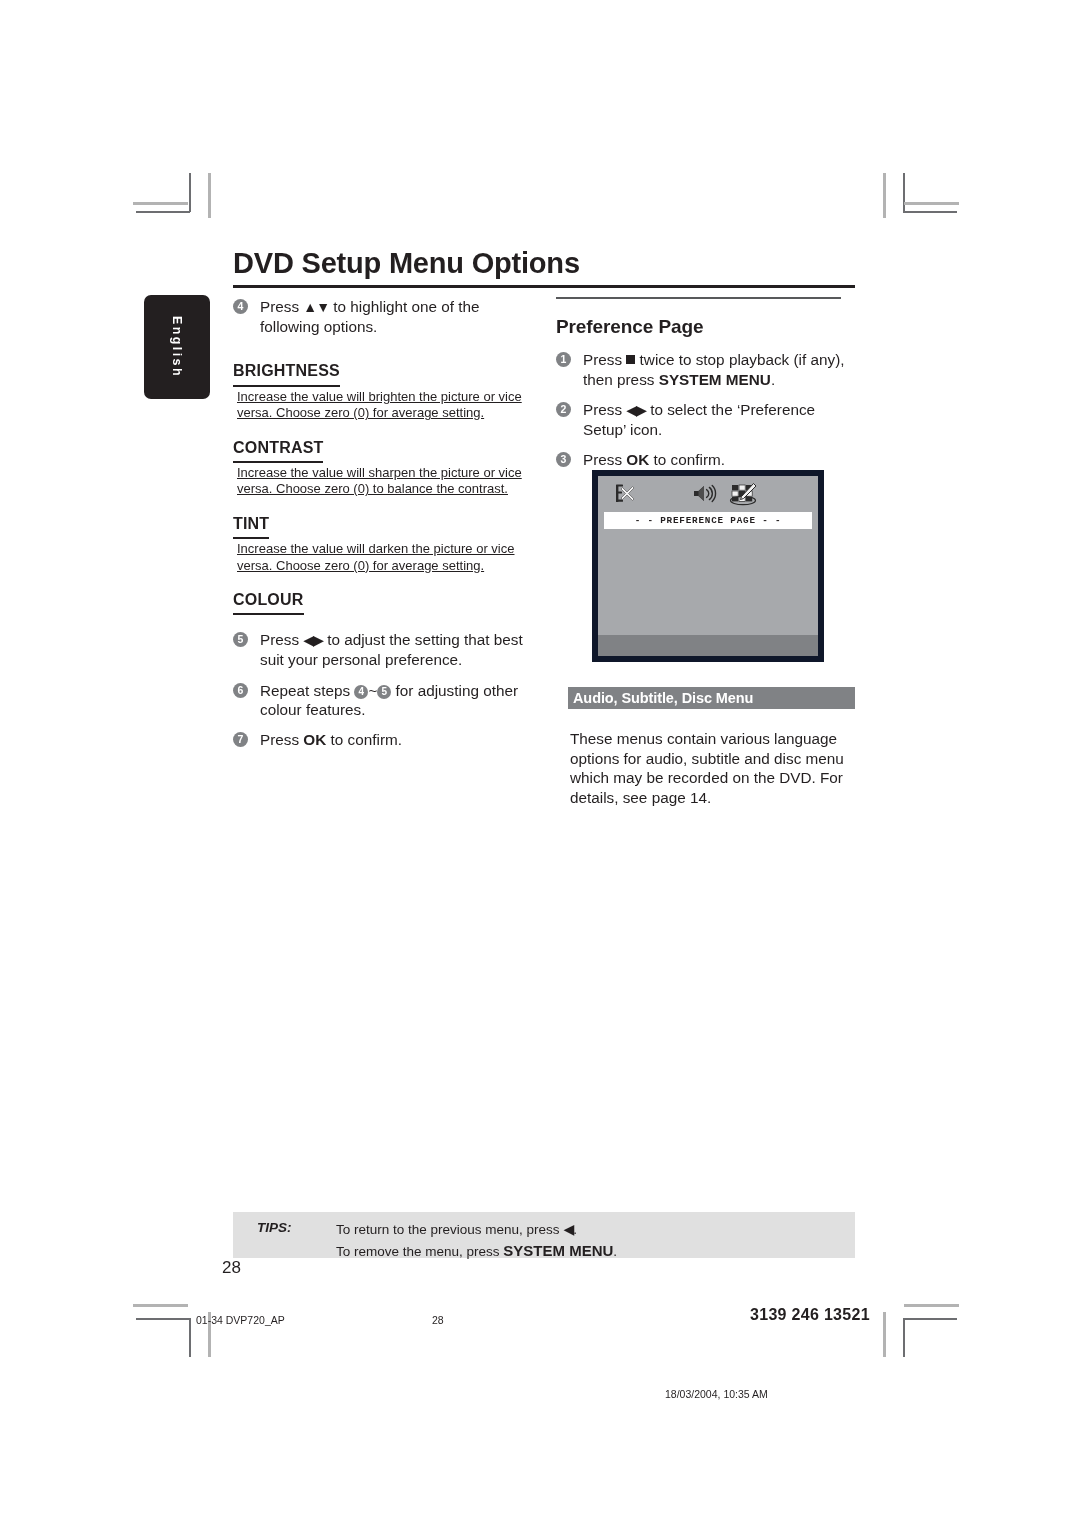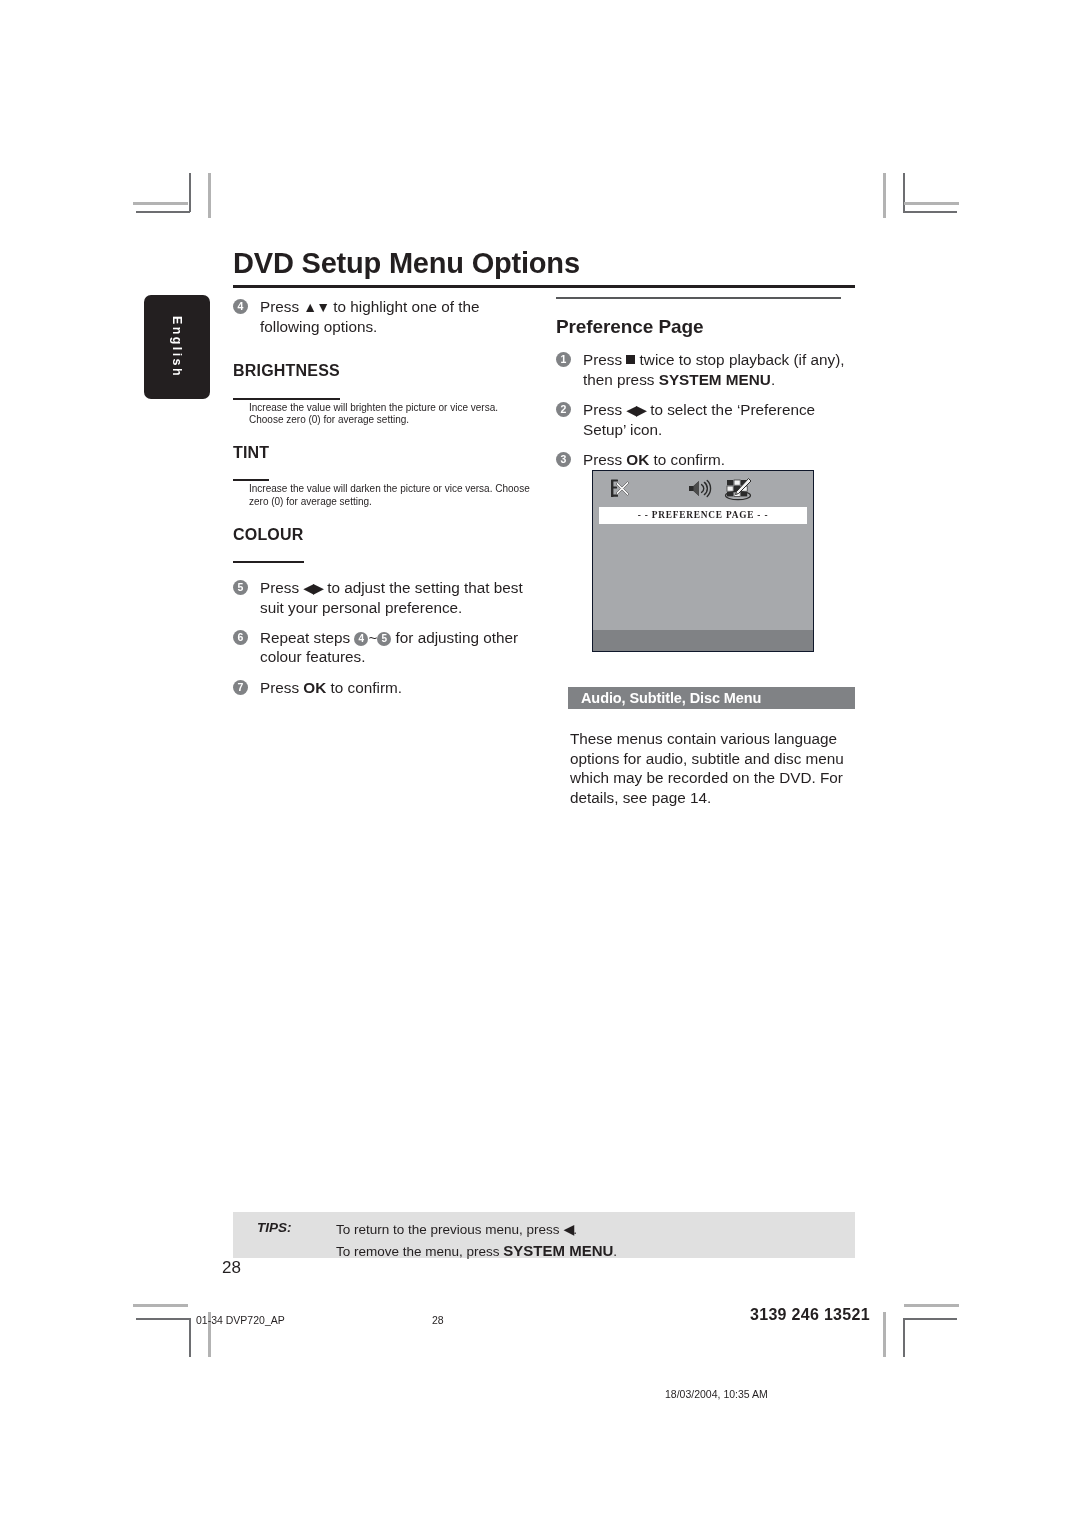--- a/index.html
+++ b/index.html
@@ -130,26 +130,27 @@
 
   
   .subhead {
     font-size: 16px;
     font-weight: bold;
     letter-spacing: 0.2px;
     margin-top: 14px;
     margin-bottom: 2px;
     display: inline-block;
     border-bottom: 2px solid #231f20;
-    padding-bottom: 16px;
+    padding-bottom: 3px;
   }
   .subbody {
-    margin: 0 0 2px 16px;
-    font-size: 10px;
+    margin: 0 0 2px 4px;
+    font-size: 13px;
     line-height: 1.27;
+    text-decoration: underline;
   }
 
   
   #pref-rule {
     width: 285px;
     height: 2px;
     background: #58595b;
     margin-bottom: 7px;
   }
   #pref-heading {
@@ -160,22 +161,22 @@
   }
 
   
   #osd-shot {
     position: absolute;
     left: 592px;
     top: 470px;
     width: 220px;
     height: 180px;
     background: #a7a9ac;
-    border: 1px solid #0f172a;
-    font-family: Liberation Serif, serif;
+    border: 6px solid #0f172a;
+    font-family: Liberation Mono, monospace;
   }
   #osd-iconbar {
     position: relative;
     height: 36px;
   }
   .osd-icon {
     position: absolute;
     top: 5px;
   }
   #osd-icon-video  { left: 13px; }
@@ -219,21 +220,21 @@
     top: 687px;
     width: 287px;
     height: 22px;
     background: #808285;
   }
   #asd-bar-label {
     color: #ffffff;
     font-size: 14.5px;
     font-weight: bold;
     line-height: 22px;
-    padding-left: 13px;
+    padding-left: 5px;
     letter-spacing: -0.1px;
   }
   #asd-body {
     position: absolute;
     left: 570px;
     top: 714px;
     width: 295px;
     font-size: 15.3px;
     line-height: 1.27;
   }
@@ -334,20 +335,24 @@
     <div class="step">
       <span class="step-num">4</span>
       <span>Press </span><span class="arrows">▲▼</span><span> to highlight one of the following options.</span>
     </div>
 
     <div>
       <div class="subhead">BRIGHTNESS</div>
       <p class="subbody">Increase the value will brighten the picture or vice versa. Choose zero (0) for average setting.</p>
     </div>
 
+    <div>
+      <div class="subhead">CONTRAST</div>
+      <p class="subbody">Increase the value will sharpen the picture or vice versa.  Choose zero (0) to balance the contrast.</p>
+    </div>
 
     <div>
       <div class="subhead">TINT</div>
       <p class="subbody">Increase the value will darken the picture or vice versa.  Choose zero (0) for average setting.</p>
     </div>
 
     <div>
       <div class="subhead">COLOUR</div>
     </div>
 

